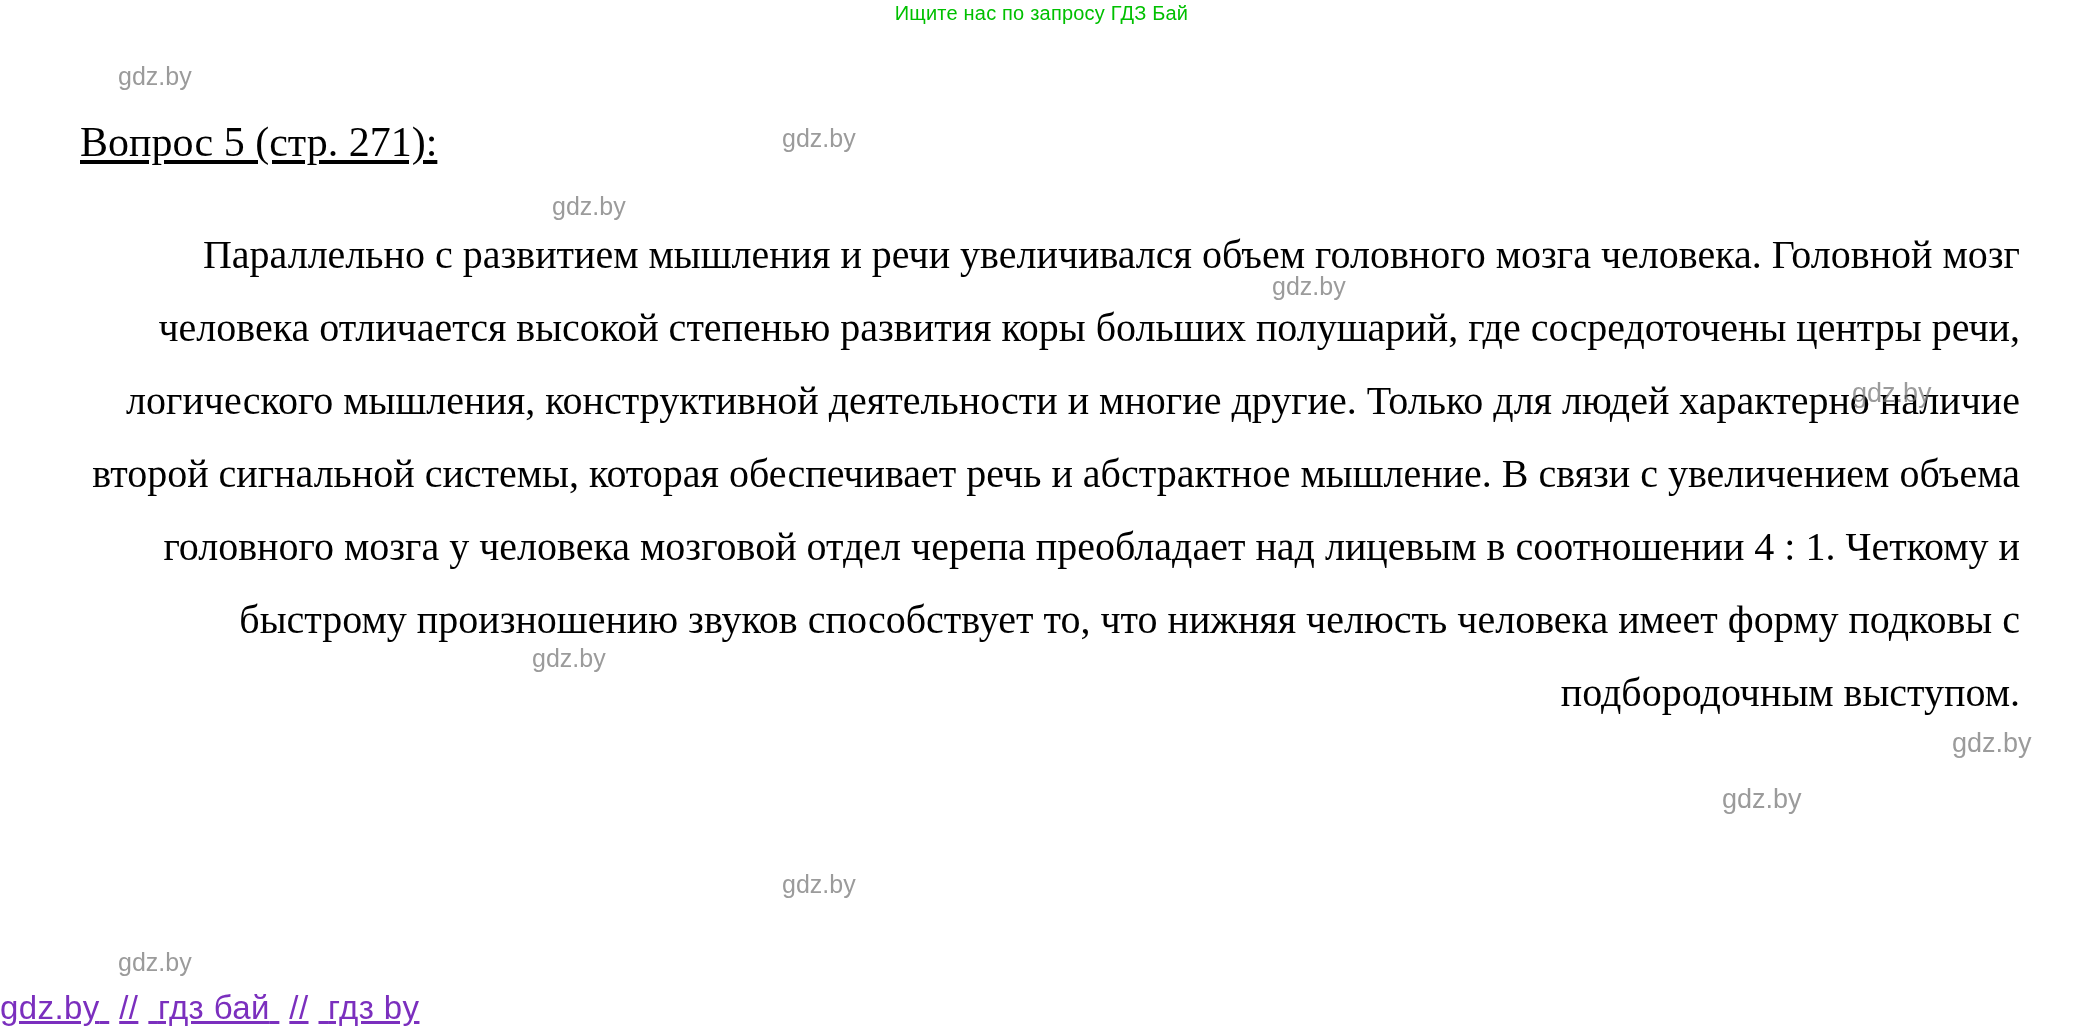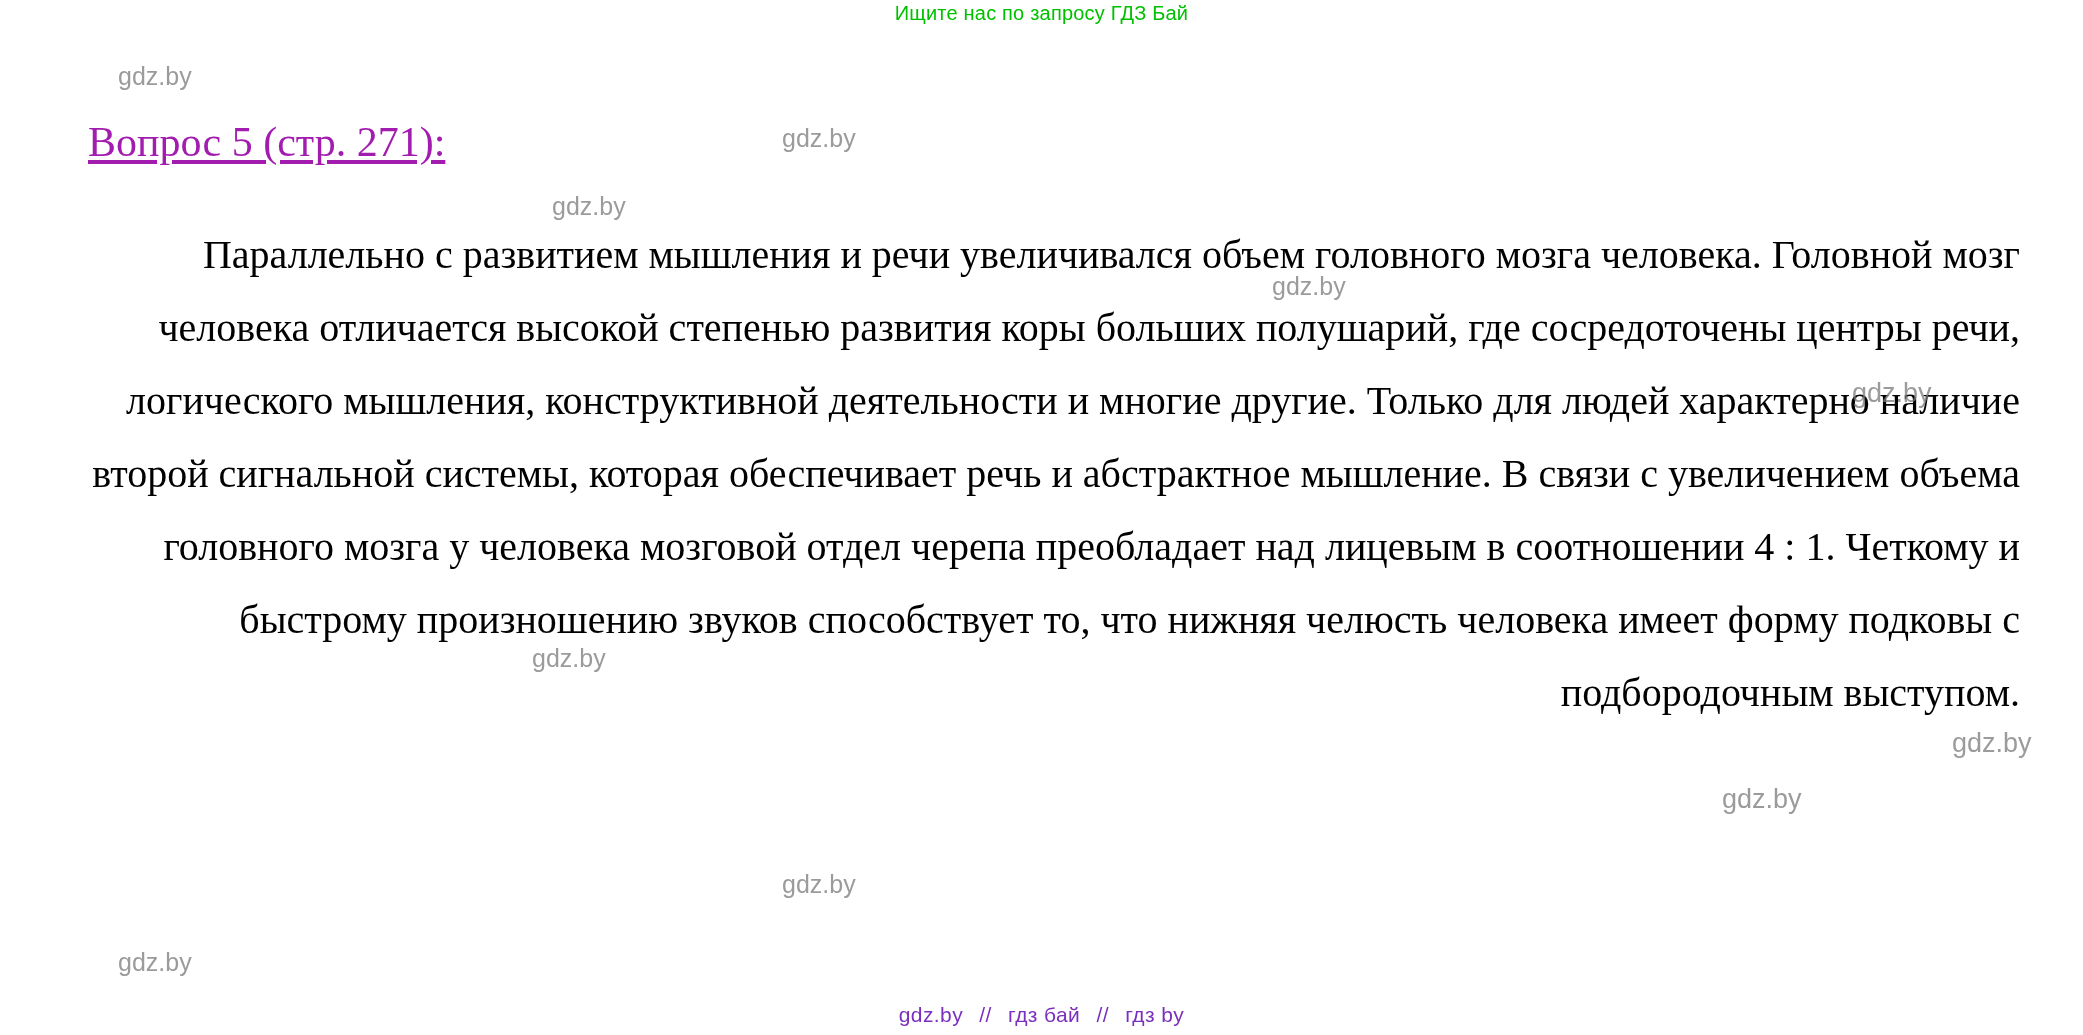--- a/index.html
+++ b/index.html
@@ -31,24 +31,24 @@
     font-family: "Liberation Sans", sans-serif;
     font-size: 20px;
     color: #00c000;
     letter-spacing: 0.2px;
     padding-top: 2px;
   }
 
   
   .question-heading {
     position: absolute;
-    left: 88px;
+    left: 80px;
     top: 118px;
     font-size: 42px;
-    color: #a21caf;
+    color: #000000;
     text-decoration: underline;
     text-underline-offset: 4px;
     white-space: nowrap;
   }
 
   
   .answer-body {
     position: absolute;
     left: 80px;
     top: 218px;
@@ -58,25 +58,26 @@
     color: #000000;
     text-align: right;
   }
 
   
   .footer {
     position: absolute;
     left: 0;
     bottom: 8px;
     width: 2083px;
-    text-align: center;
+    text-align: left;
     font-family: "Liberation Sans", sans-serif;
-    font-size: 21px;
+    font-size: 33px;
     color: #7b2fbe;
     letter-spacing: 0.4px;
+    text-decoration: underline;
   }
   .footer .sep {
     color: #7b2fbe;
     padding: 0 10px;
   }
 
   
   .wm {
     position: absolute;
     font-family: "Liberation Sans", sans-serif;

